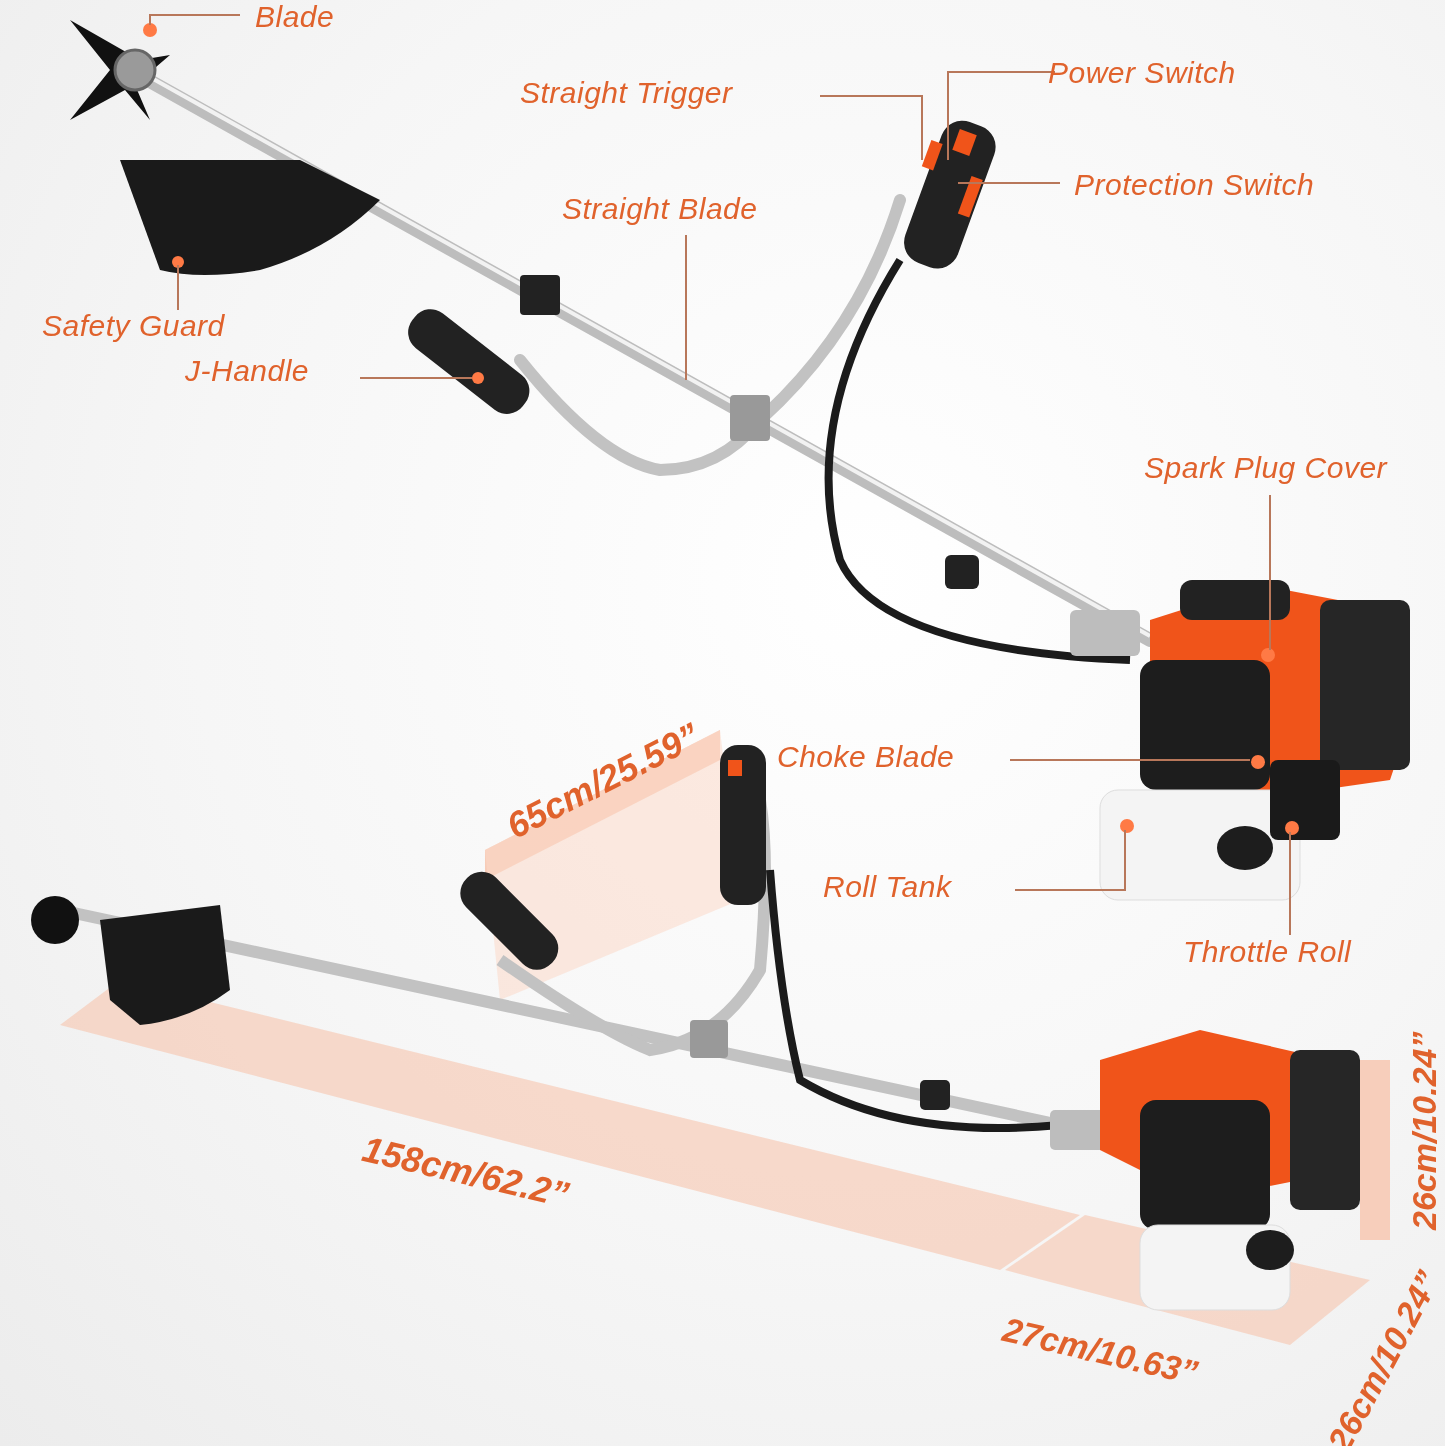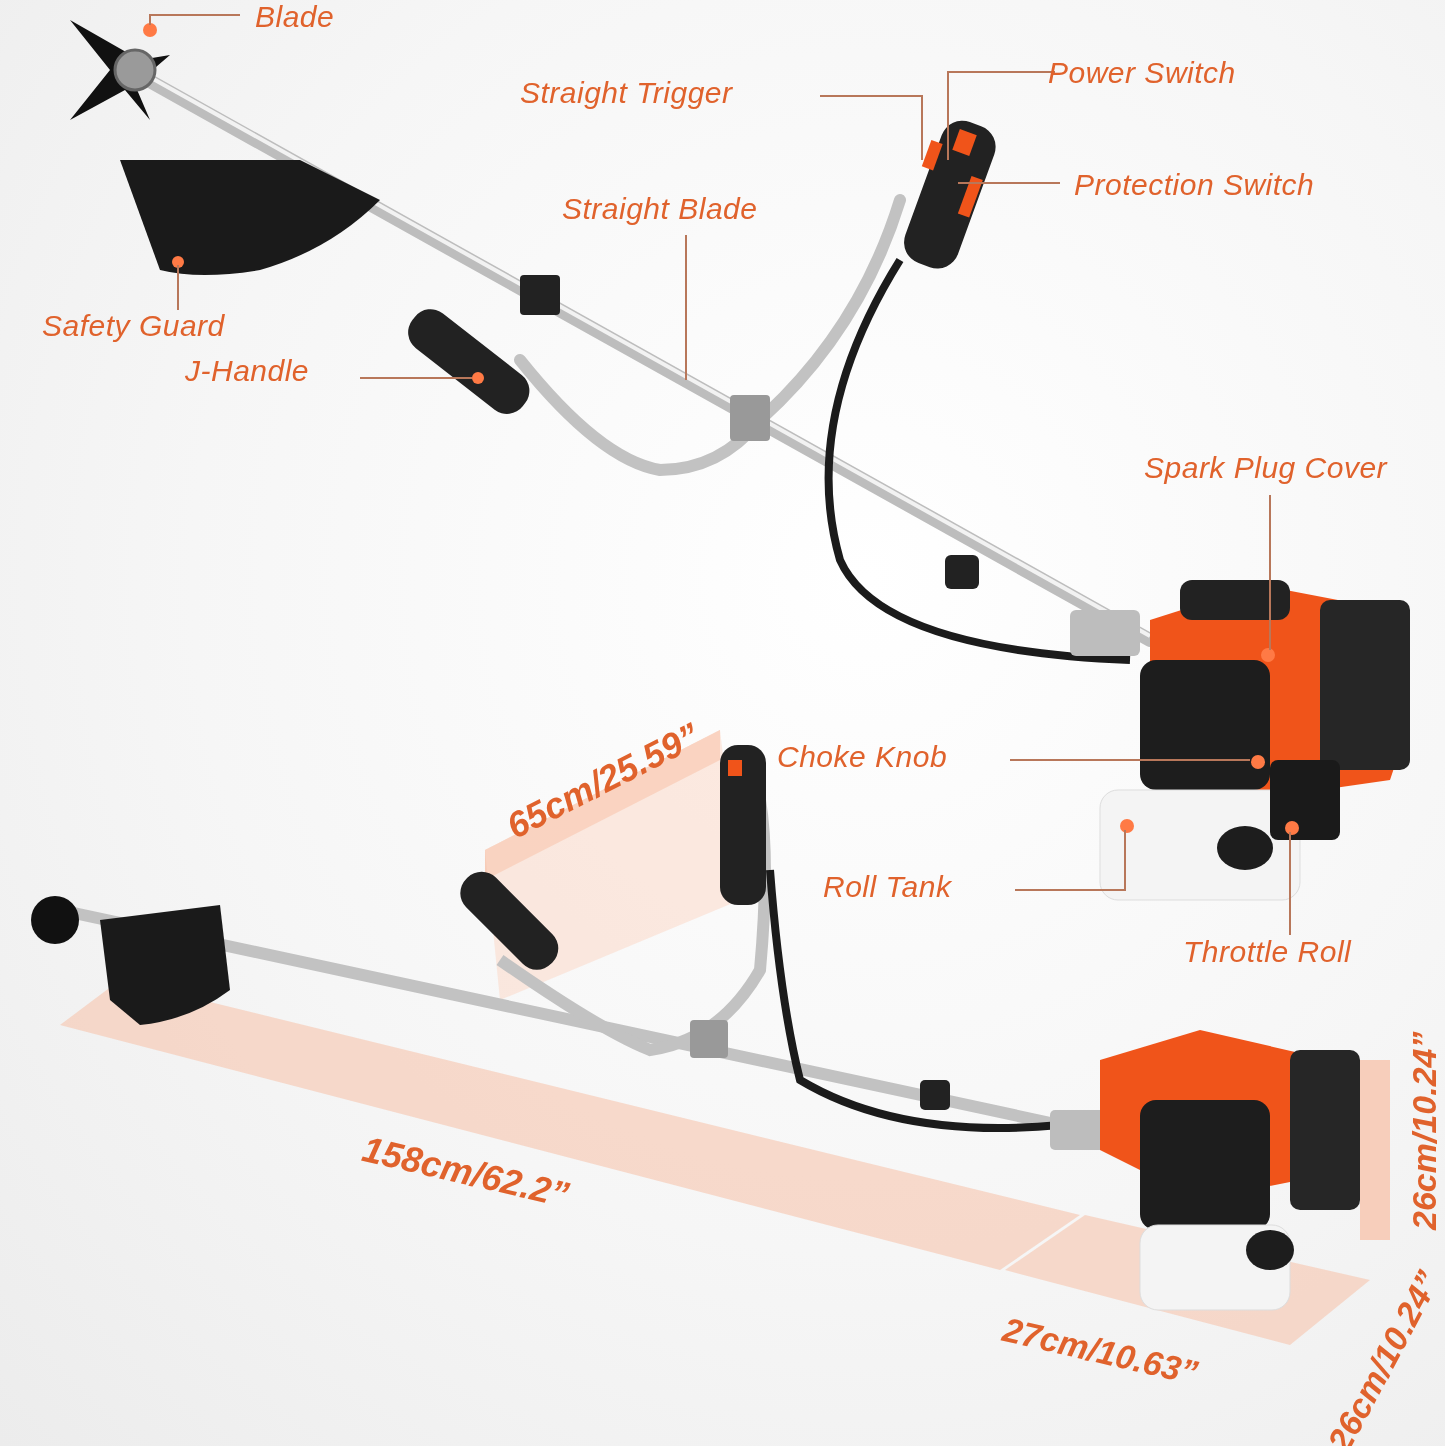--- a/index.html
+++ b/index.html
@@ -119,21 +119,21 @@
 </svg>
 
 <div class="label" style="left:255px; top:0px;">Blade</div>
 <div class="label" style="left:520px; top:76px;">Straight Trigger</div>
 <div class="label" style="left:1048px; top:56px;">Power Switch</div>
 <div class="label" style="left:1074px; top:168px;">Protection Switch</div>
 <div class="label" style="left:562px; top:192px;">Straight Blade</div>
 <div class="label" style="left:42px; top:309px;">Safety Guard</div>
 <div class="label" style="left:185px; top:354px;">J-Handle</div>
 <div class="label" style="left:1108px; top:451px;margin-left:36px;">Spark Plug Cover</div>
-<div class="label" style="left:777px; top:740px;">Choke Knob</div>
+<div class="label" style="left:777px; top:740px;">Choke Blade</div>
 <div class="label" style="left:823px; top:870px;">Roll Tank</div>
 <div class="label" style="left:1183px; top:935px;">Throttle Roll</div>
 
 <div class="dim" style="left:500px; top:810px; transform:rotate(-27deg);">65cm/25.59”</div>
 <div class="dim" style="left:368px; top:1128px; transform:rotate(13deg);">158cm/62.2”</div>
 <div class="dim" style="left:1405px; top:1230px; transform:rotate(-90deg); font-size:34px;">26cm/10.24”</div>
 <div class="dim" style="left:1008px; top:1310px; transform:rotate(13deg); font-size:34px;">27cm/10.63”</div>
 <div class="dim" style="left:1320px; top:1440px; transform:rotate(-62deg); font-size:34px;">26cm/10.24”</div>
 
 </body></html>

